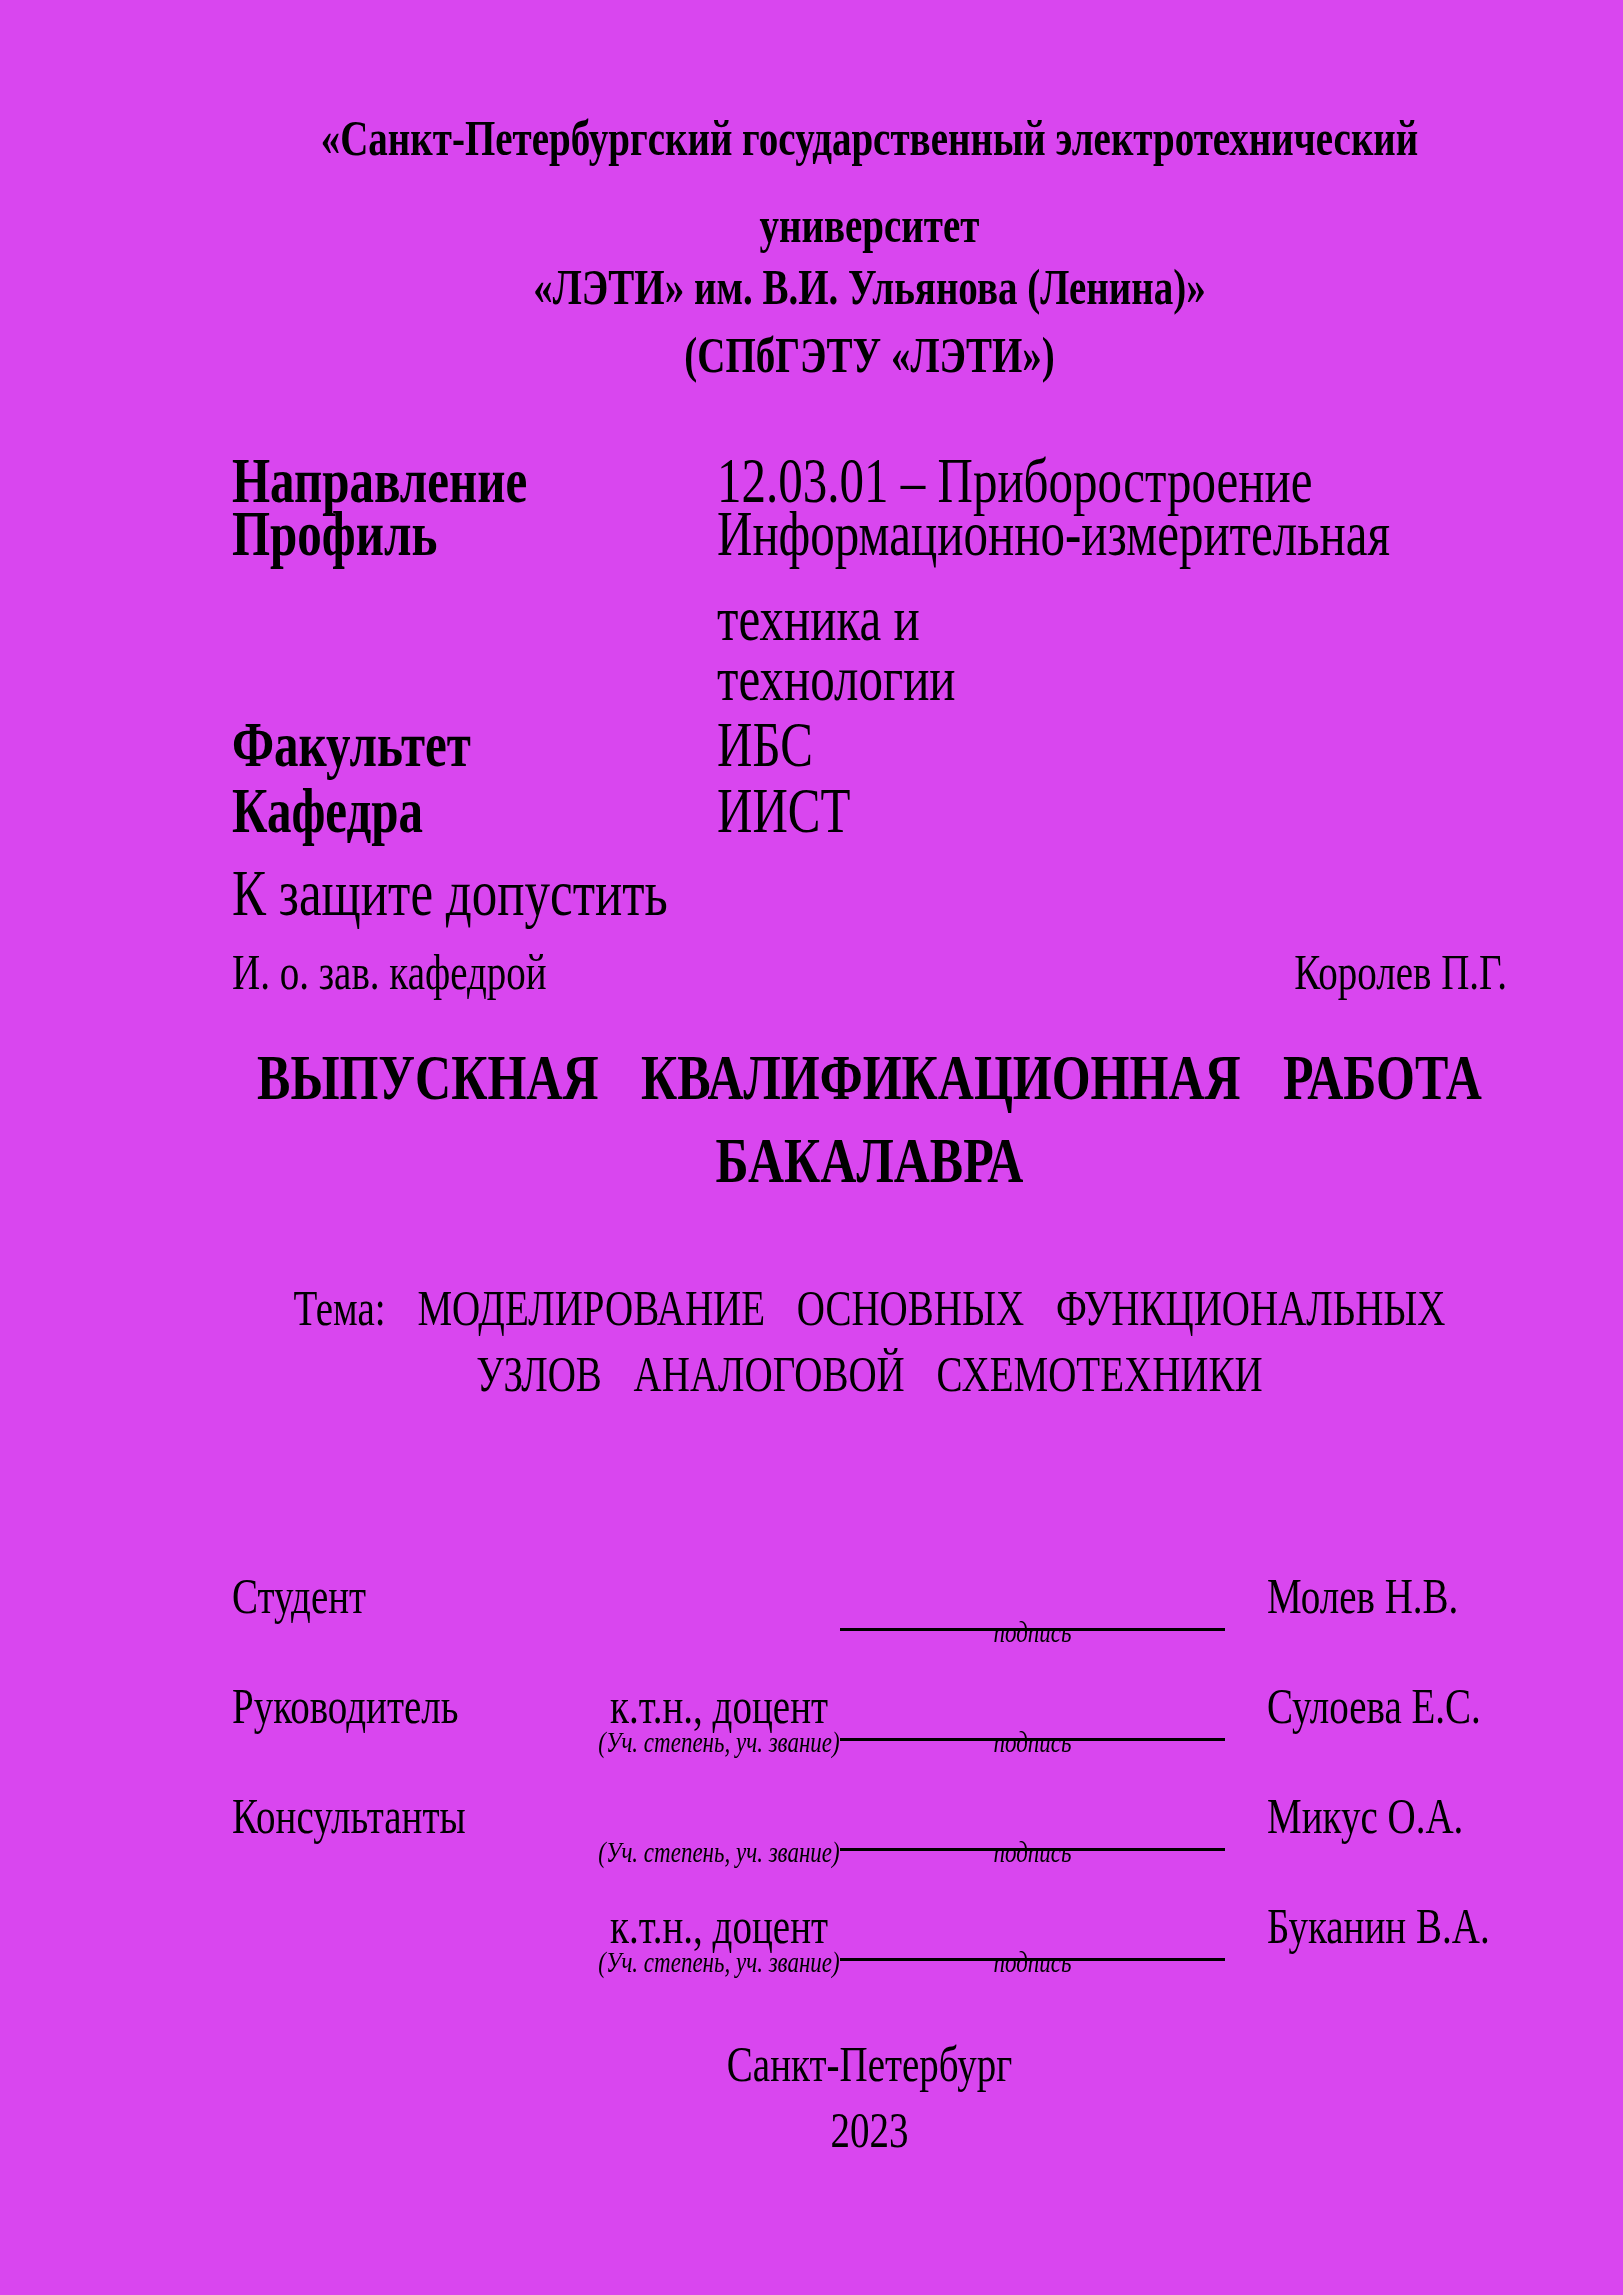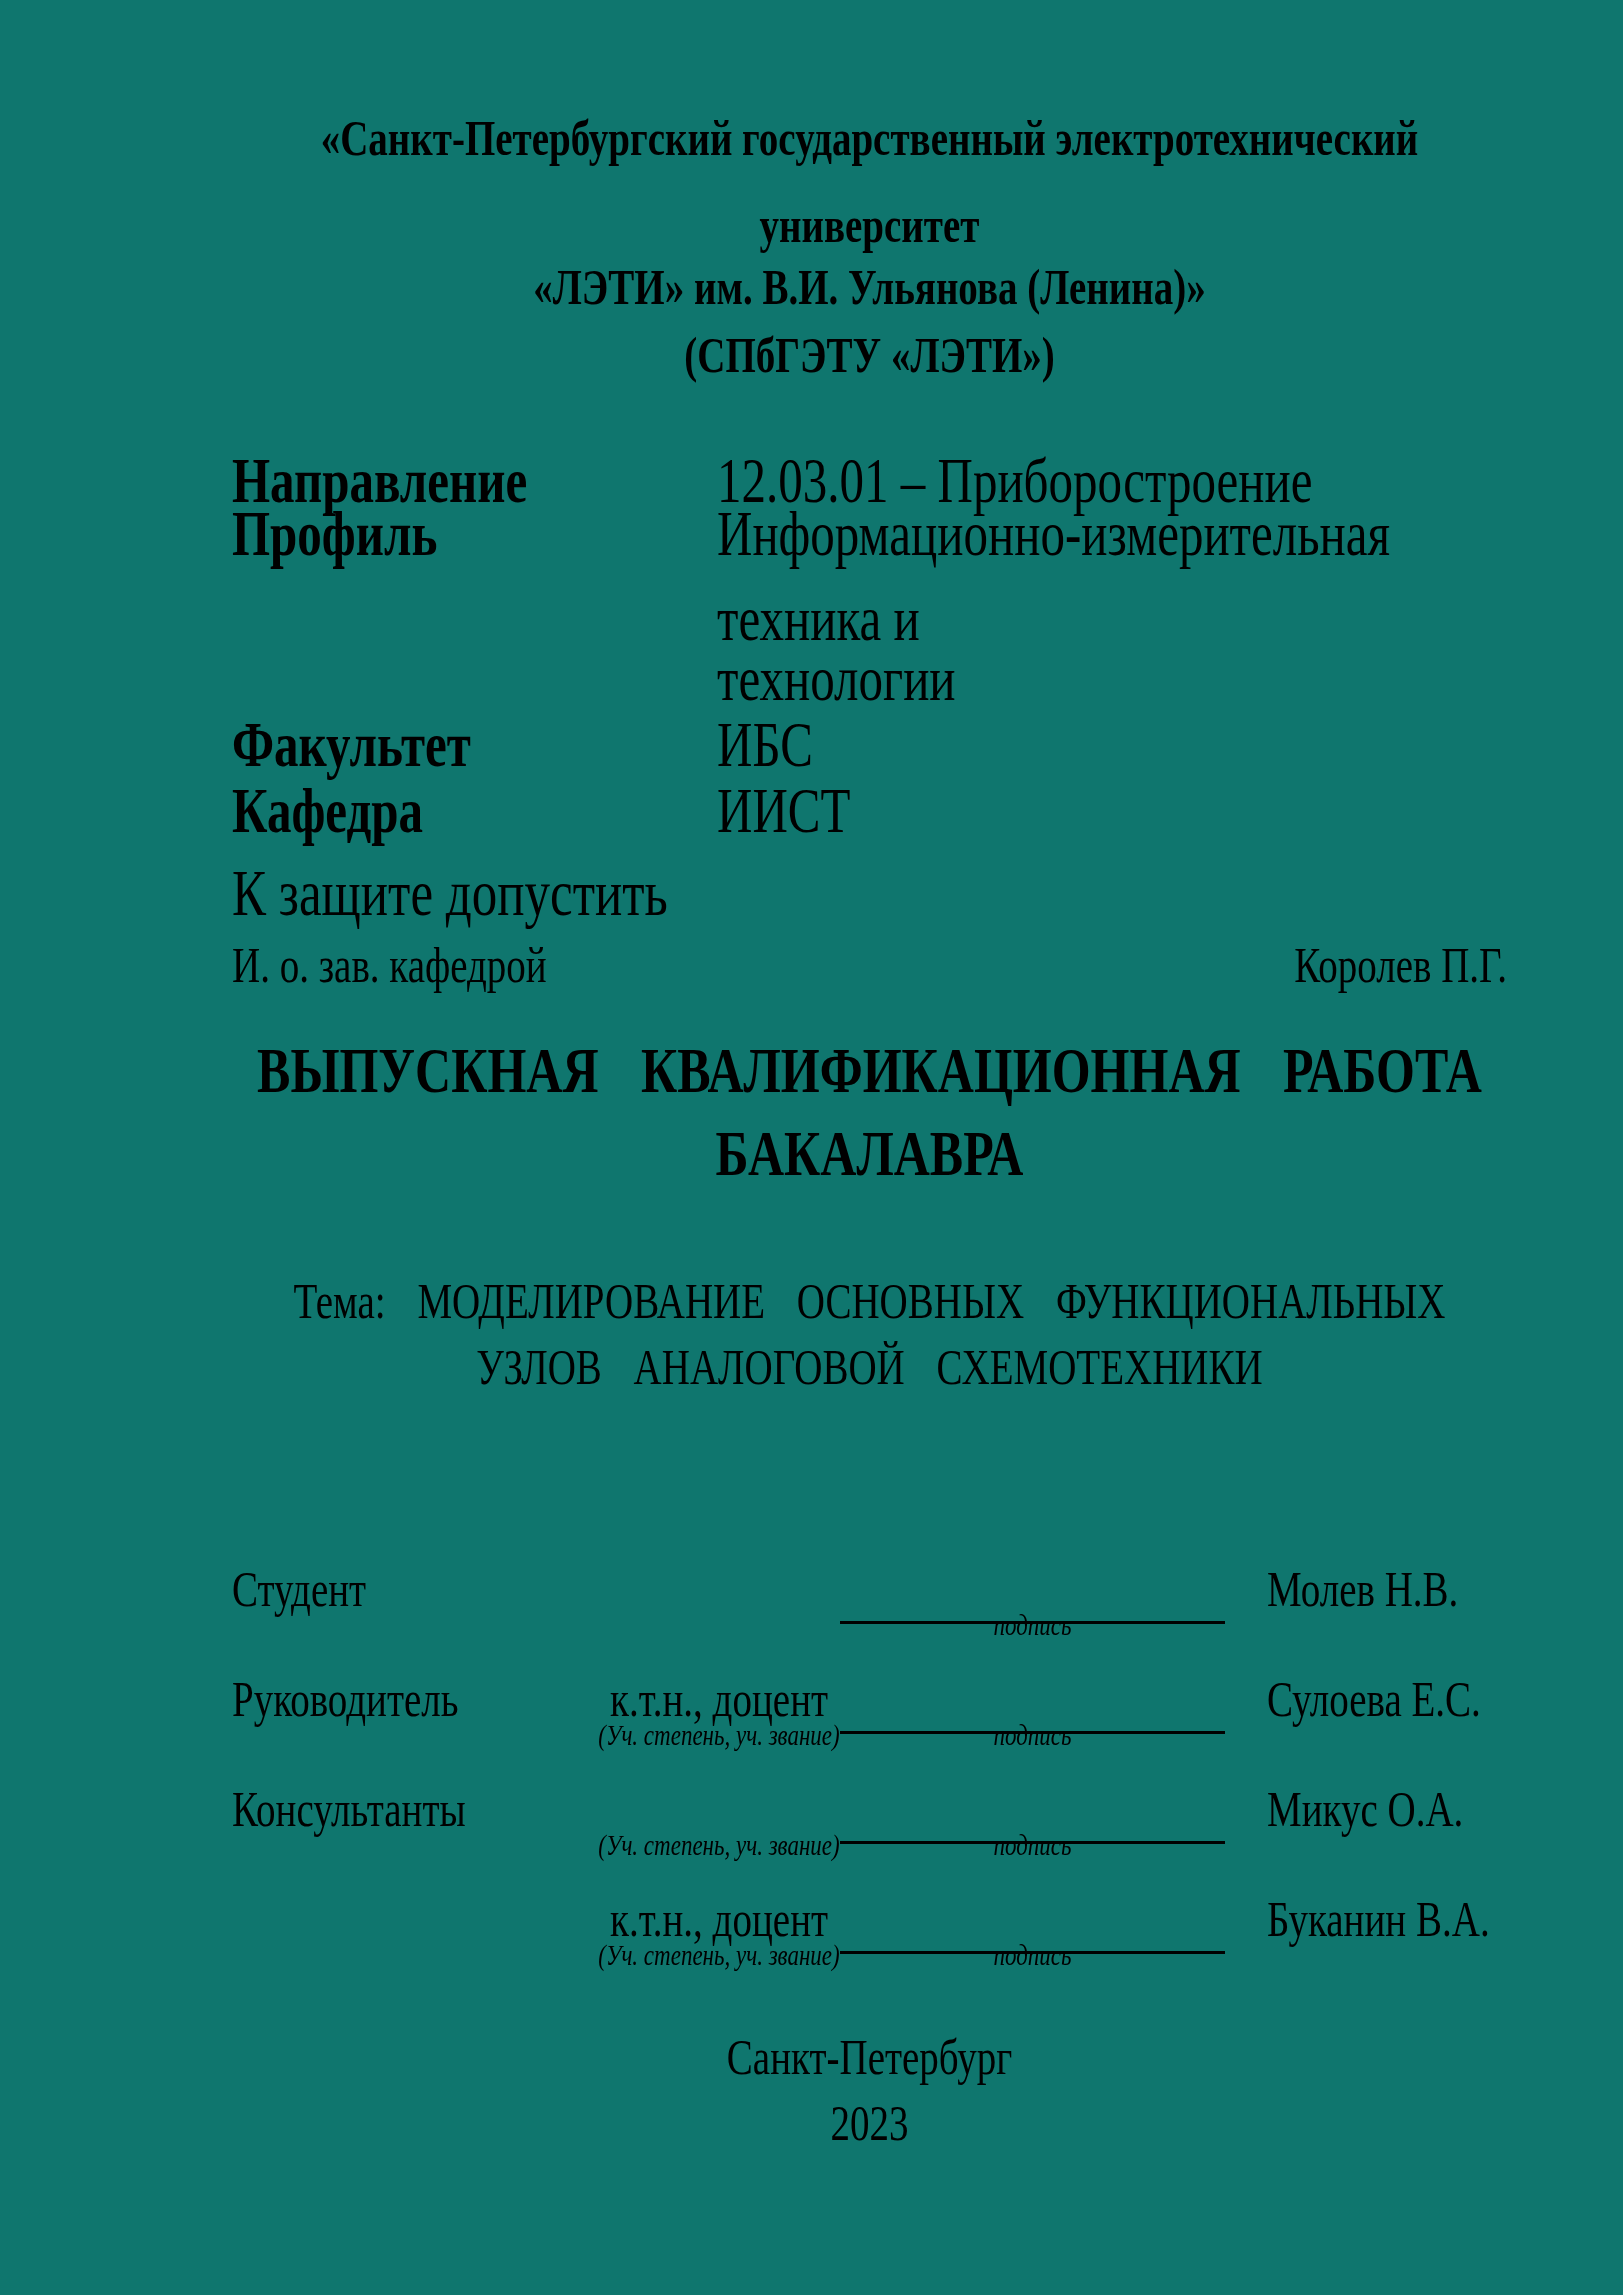--- a/index.html
+++ b/index.html
@@ -1,20 +1,20 @@
 <!DOCTYPE html>
 <html style="font-size:12.6px"><head>
 <meta charset="utf-8">
 <style>
   html,body { margin:0; padding:0; background:#ffffff; }
   .page {
     position: relative;
     width: 1623px;
     height: 2295px;
-    background: #0f766e;
+    background: #d946ef;
     color: #000000;
     font-family: "Liberation Serif", "DejaVu Serif", serif;
     box-sizing: border-box;
     padding: 0 116px 0 232px;
     overflow: hidden;
   }
   
   .tx { transform: scaleY(1.28); transform-origin: 50% 72%; }
 
   .header {
@@ -35,21 +35,21 @@
   .fields .flabel { font-weight: bold; }
   .fields .fvalue { font-weight: normal; }
 
   .admission {
     margin-top: 15px;
     font-size: 51px;
     line-height: 66px;
   }
 
   .head-row {
-    margin-top: 6px;
+    margin-top: 13px;
     display: flex;
     justify-content: space-between;
     font-size: 39px;
     line-height: 66px;
   }
 
   .work-title {
     margin-top: 32px;
     text-align: center;
     font-weight: bold;

